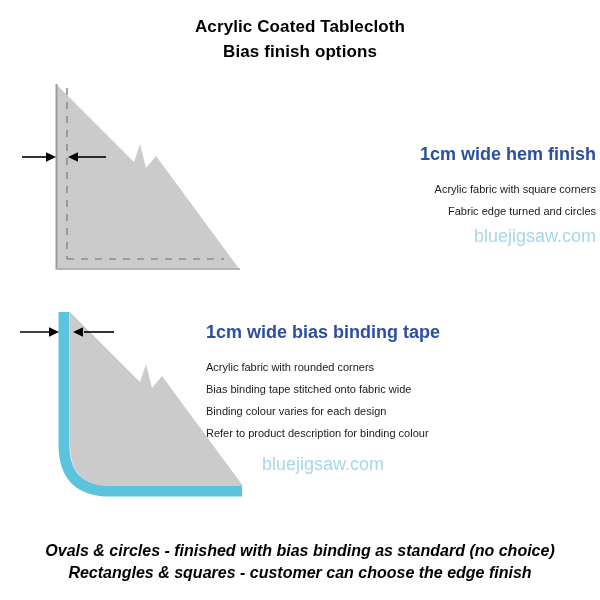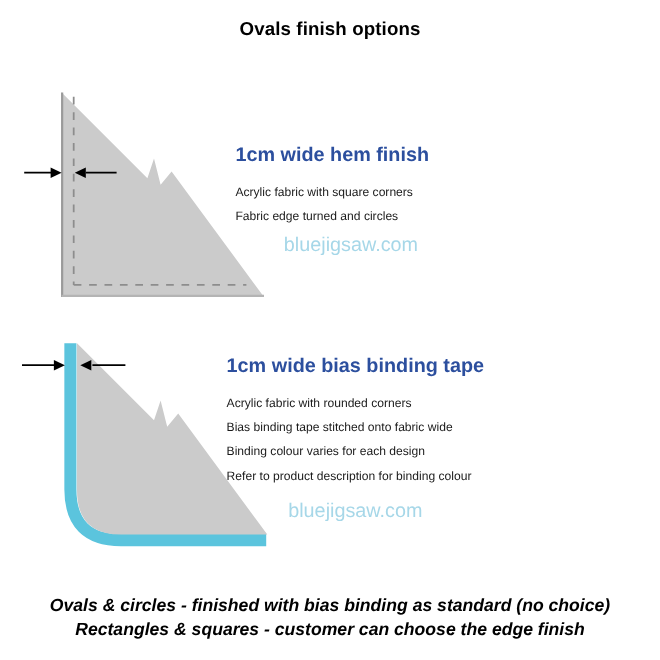--- a/index.html
+++ b/index.html
@@ -58,22 +58,23 @@
   .figure svg {
     display: block;
   }
 
   
   .text-block {
     position: absolute;
   }
   #text-hem {
     left: 196px;
-    top: 128px;
+    top: 142px;
     width: 400px;
+    text-align: right;
   }
   #text-bias {
     left: 196px;
     top: 320px;
     width: 400px;
   }
 
   .section-heading {
     font-size: 18px;
     font-weight: bold;
@@ -119,21 +120,22 @@
     color: #000000;
     white-space: nowrap;
   }
 </style>
 </head>
 <body>
 
 <div id="page">
 
   <div class="title-block">
-    <div class="title-line">Ovals finish options</div>
+    <div class="title-line">Acrylic Coated Tablecloth</div>
+    <div class="title-line">Bias finish options</div>
   </div>
 
   <div class="figure" id="figure-hem">
     <svg width="250" height="205" viewBox="0 0 250 205" xmlns="http://www.w3.org/2000/svg">
 
       <polygon points="46,6 124,84 130,66 136,90 146,78 230,192 46,192" fill="#cbcbcb"></polygon>
 
       <line x1="46.5" y1="6" x2="46.5" y2="192" stroke="#9a9a9a" stroke-width="2"></line>
 
       <line x1="46" y1="191" x2="230" y2="191" stroke="#b4b4b4" stroke-width="2"></line>

